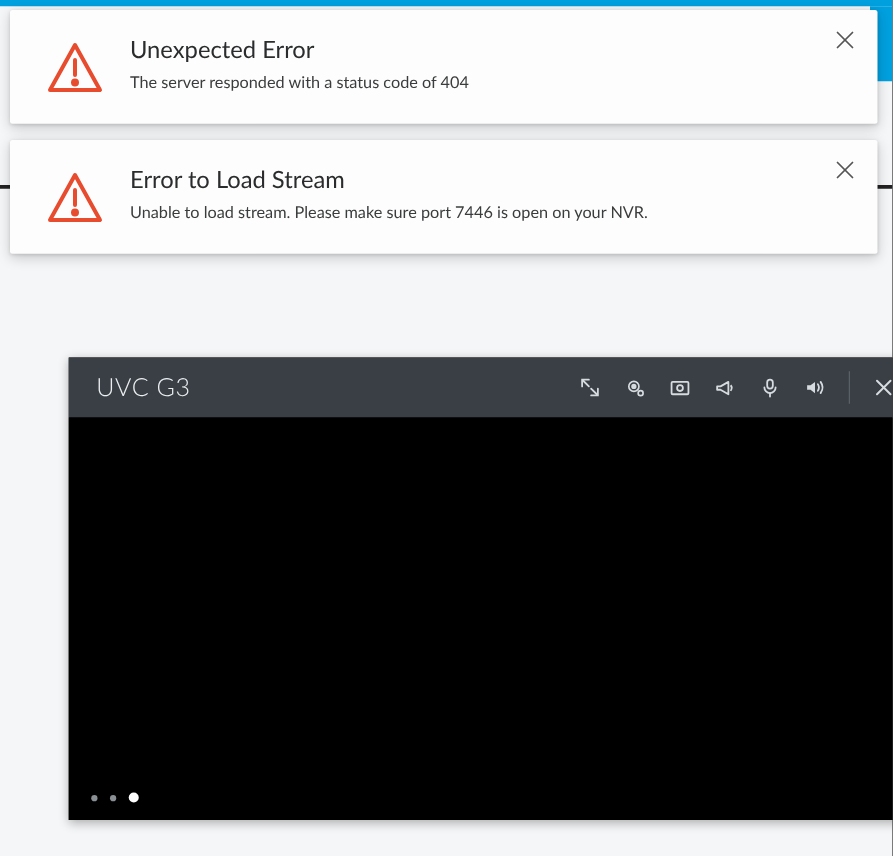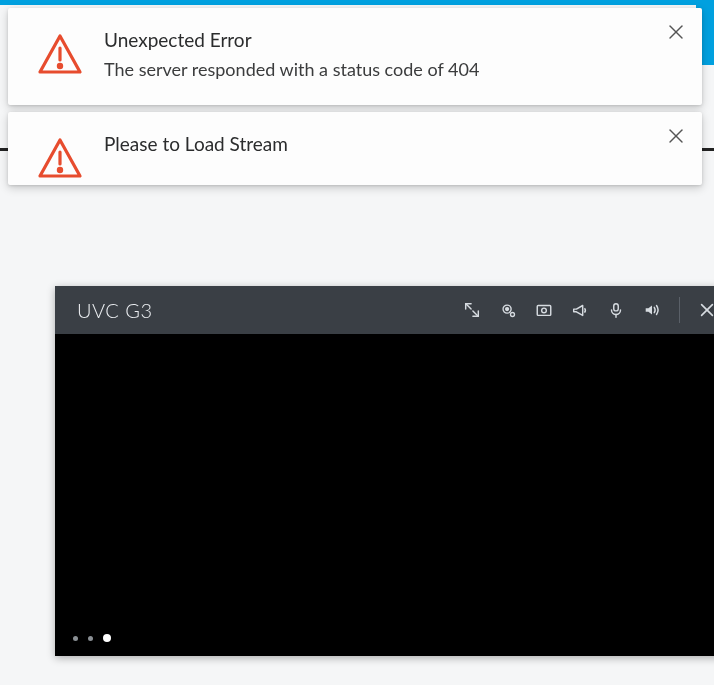--- a/index.html
+++ b/index.html
@@ -47,21 +47,21 @@
     left: 28px; top: 22px;
     width: 48px; height: 48px;
   }
   .alert h3 {
     font-size: 19px;
     font-weight: 400;
     color: #2b2c2d;
     margin-bottom: 6px;
   }
   .alert p {
-    font-size: 18px;
+    font-size: 13px;
     color: #3b3c3d;
     line-height: 1.35;
   }
   .alert .close {
     position: absolute;
     top: 14px; right: 16px;
     width: 20px; height: 20px;
     cursor: pointer;
     color: #555;
   }
@@ -152,21 +152,22 @@
 </div>
 
 <div class="alert" style="top:112px">
   <span class="icon">
     <svg viewBox="0 0 48 48" fill="none" stroke="#e74c2e" stroke-width="3.2" stroke-linejoin="round" stroke-linecap="round">
       <path d="M24 6 L44 42 L4 42 Z"></path>
       <line x1="24" y1="18" x2="24" y2="30"></line>
       <circle cx="24" cy="36" r="1.6" fill="#e74c2e"></circle>
     </svg>
   </span>
-  <h3>Please to Load Stream</h3>
+  <h3>Error to Load Stream</h3>
+  <p>Unable to load stream. Please make sure port 7446 is open on your NVR.</p>
   <span class="close">
     <svg viewBox="0 0 20 20" stroke="currentColor" stroke-width="1.4" stroke-linecap="round">
       <line x1="4" y1="4" x2="16" y2="16"></line>
         <line x1="16" y1="4" x2="4" y2="16"></line>
     </svg>
   </span>
 </div>
 
 <div class="player">
   <div class="player-header">

